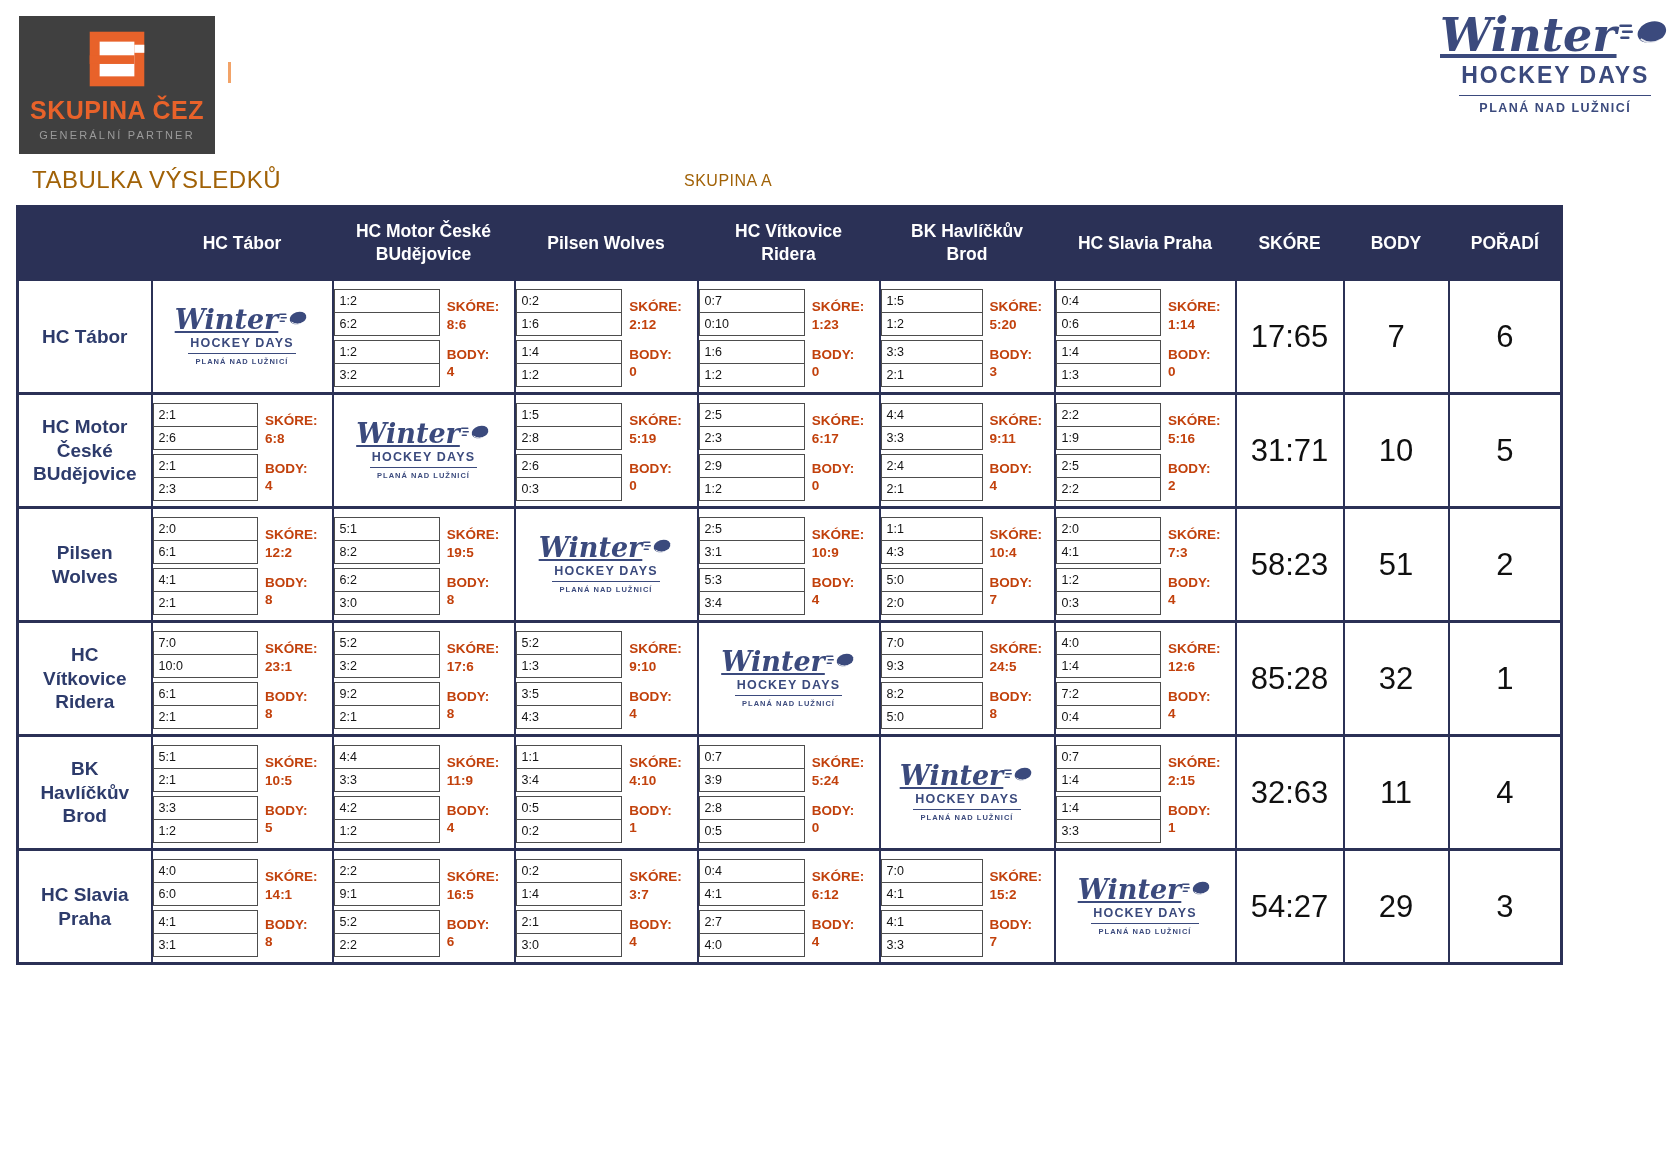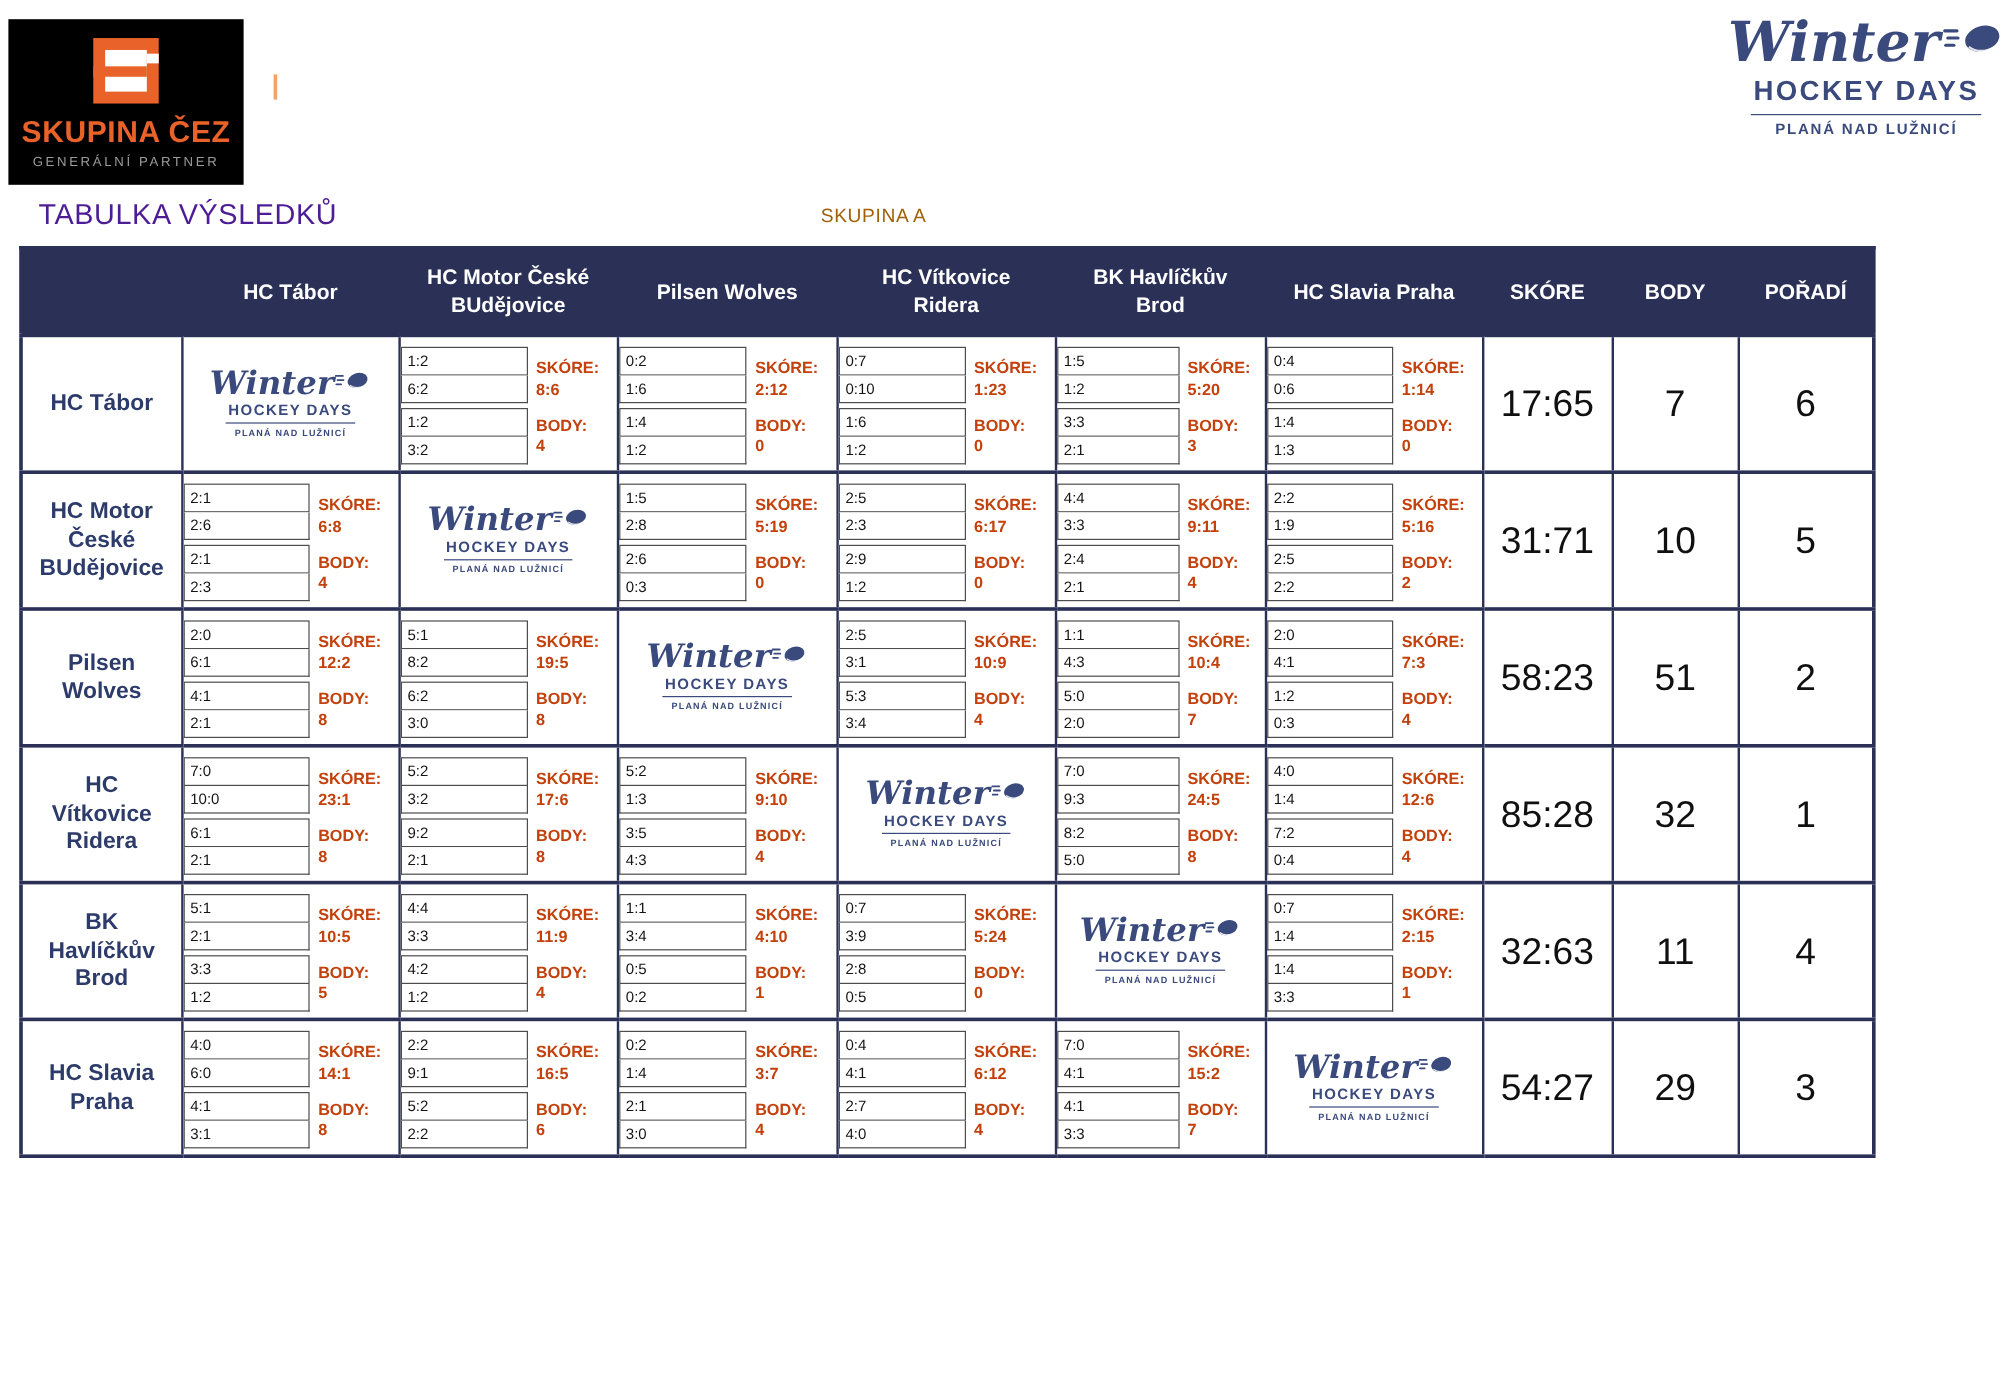--- a/index.html
+++ b/index.html
@@ -7,46 +7,46 @@
     --logo-navy:#3b4a7d;
     --team-navy:#2d3b6b;
     --orange:#e8622a;
     --ink:#141414;
   }
   html,body{margin:0;padding:0;background:#fff;}
   body{font-family:"Liberation Sans", sans-serif;}
   .page{position:relative;width:1674px;height:1164px;background:#fff;overflow:hidden;}
 
   
-  .sponsor{position:absolute;left:7px;top:16px;width:196px;height:138px;background:#000000;text-align:center;}
+  .sponsor{position:absolute;left:19px;top:16px;width:196px;height:138px;background:#404040;text-align:center;}
   .cez-mark{margin:12px auto 6px auto;display:block;}
   .sponsor-name{color:var(--orange);font-weight:bold;font-size:25px;letter-spacing:.5px;}
   .sponsor-sub{color:#9b9b9b;font-size:11px;letter-spacing:2.2px;margin-top:4px;}
   .orange-mark{position:absolute;left:228px;top:62px;width:3px;height:21px;background:#f2a368;}
 
   .brand-top{position:absolute;left:1440px;top:12px;width:220px;text-align:center;}
 
   
   .wlogo{text-align:center;color:var(--logo-navy);display:inline-block;}
   .wrow{line-height:1;white-space:nowrap;}
-  .wscript{font-family:"DejaVu Serif", serif;font-style:italic;font-weight:bold;color:var(--logo-navy);}
+  .wscript{font-family:"DejaVu Serif", serif;font-style:italic;font-weight:bold;color:var(--logo-navy);text-decoration:underline;}
   .wcaps{font-weight:bold;letter-spacing:2px;display:inline-block;border-bottom:1.5px solid var(--logo-navy);}
   .wloc{font-weight:bold;color:var(--logo-navy);}
   .puckwrap svg{vertical-align:baseline;}
   .wlogo.large .wscript{font-size:46px;}
   .wlogo.large .wcaps{font-size:23px;padding:2px 2px 6px 2px;margin-top:2px;}
   .wlogo.large .wloc{font-size:12.5px;letter-spacing:1.5px;margin-top:5px;}
   .wlogo.large .puckwrap svg{width:52px;height:36px;margin-left:2px;}
   .wlogo.small .wscript{font-size:27px;}
   .wlogo.small .wcaps{font-size:12.5px;padding:0 2px 3px 2px;margin-top:1px;letter-spacing:1.2px;}
   .wlogo.small .wloc{font-size:7.5px;letter-spacing:1px;margin-top:3px;}
   .wlogo.small .puckwrap svg{width:30px;height:21px;margin-left:1px;}
 
   
-  .title{position:absolute;left:32px;top:166px;font-size:24px;color:#4c1d95;letter-spacing:.5px;text-align:center;}
+  .title{position:absolute;left:32px;top:166px;font-size:24px;color:#a16207;letter-spacing:.5px;text-align:center;}
   .group-title{position:absolute;left:684px;top:172px;font-size:16px;color:#a16207;letter-spacing:.5px;}
 
   
   table.results{position:absolute;left:16px;top:205px;width:1544px;border-collapse:collapse;table-layout:fixed;border:3px solid var(--navy);}
   .results th{background:var(--navy);color:#fff;font-size:17.5px;font-weight:bold;height:70px;padding:0 8px;line-height:1.3;border:2px solid var(--navy);}
   .results td{border:2px solid var(--navy);border-top-width:3px;border-bottom-width:3px;height:109px;background:#fff;}
   td.team{text-align:center;vertical-align:middle;font-weight:bold;font-size:19px;color:var(--team-navy);line-height:1.25;padding:0 8px;}
   td.match{padding:0;vertical-align:top;}
   .cellwrap{display:flex;height:100%;align-items:center;}
   .scores{width:59%;padding-top:7px;}

